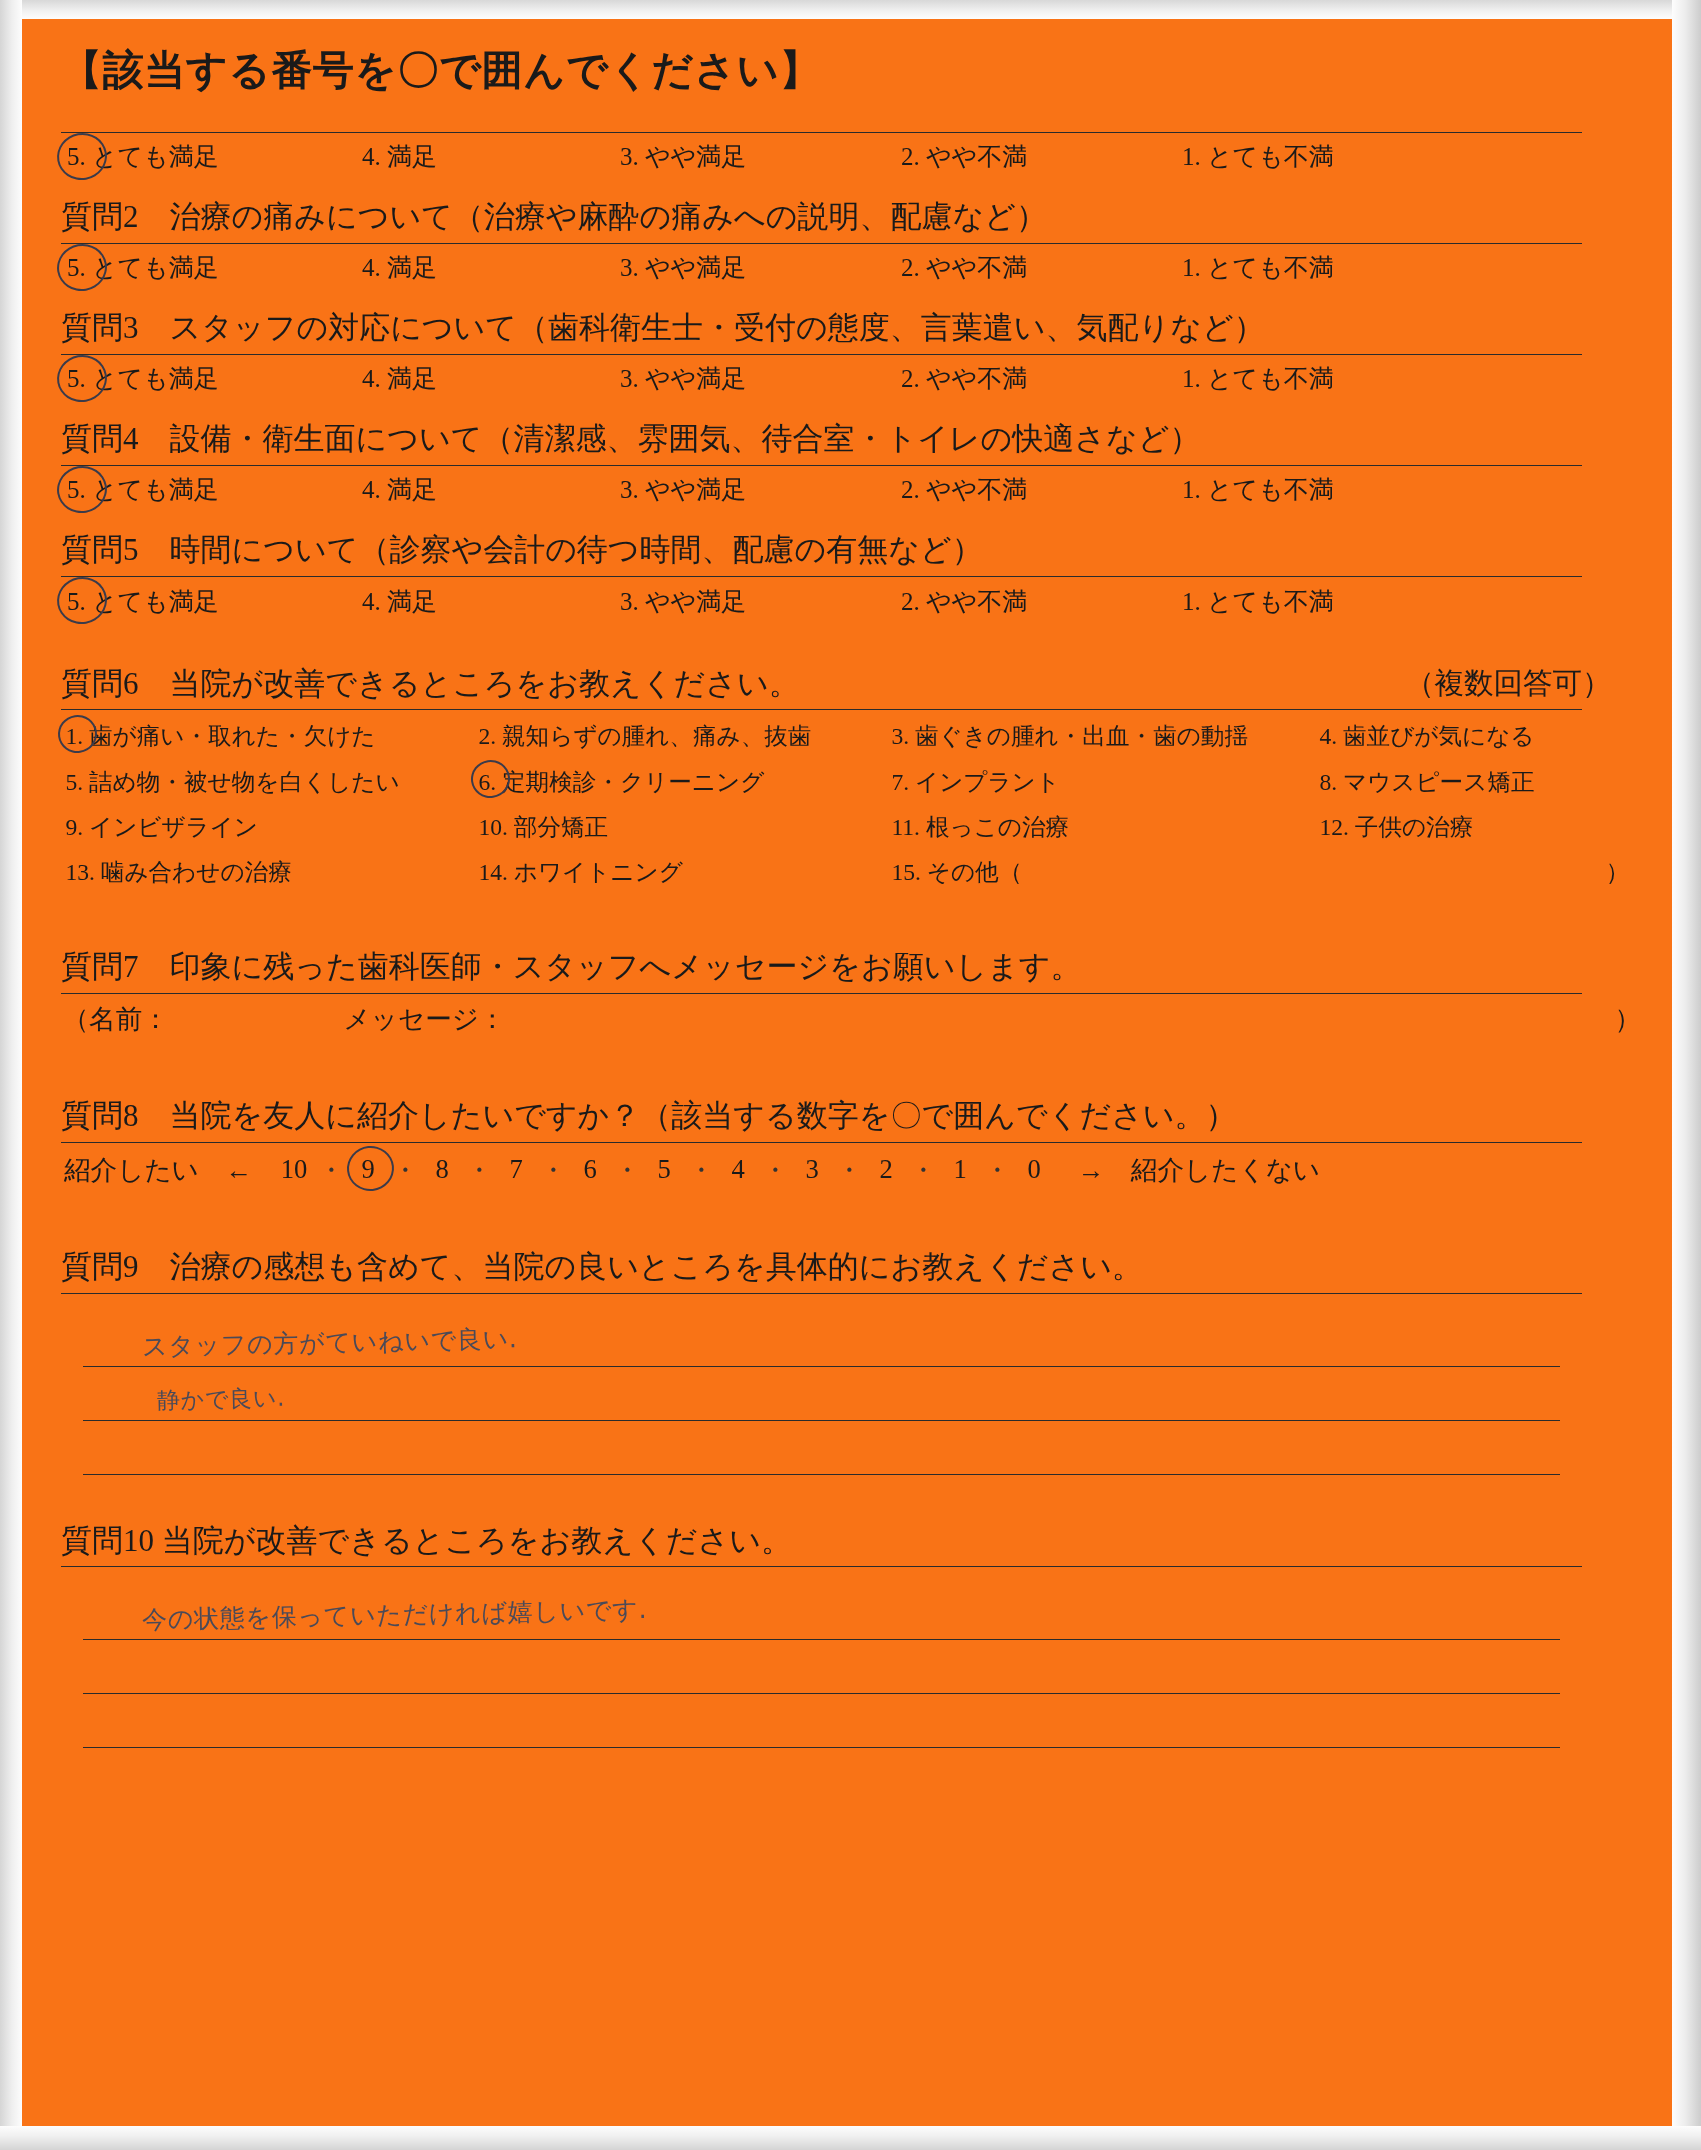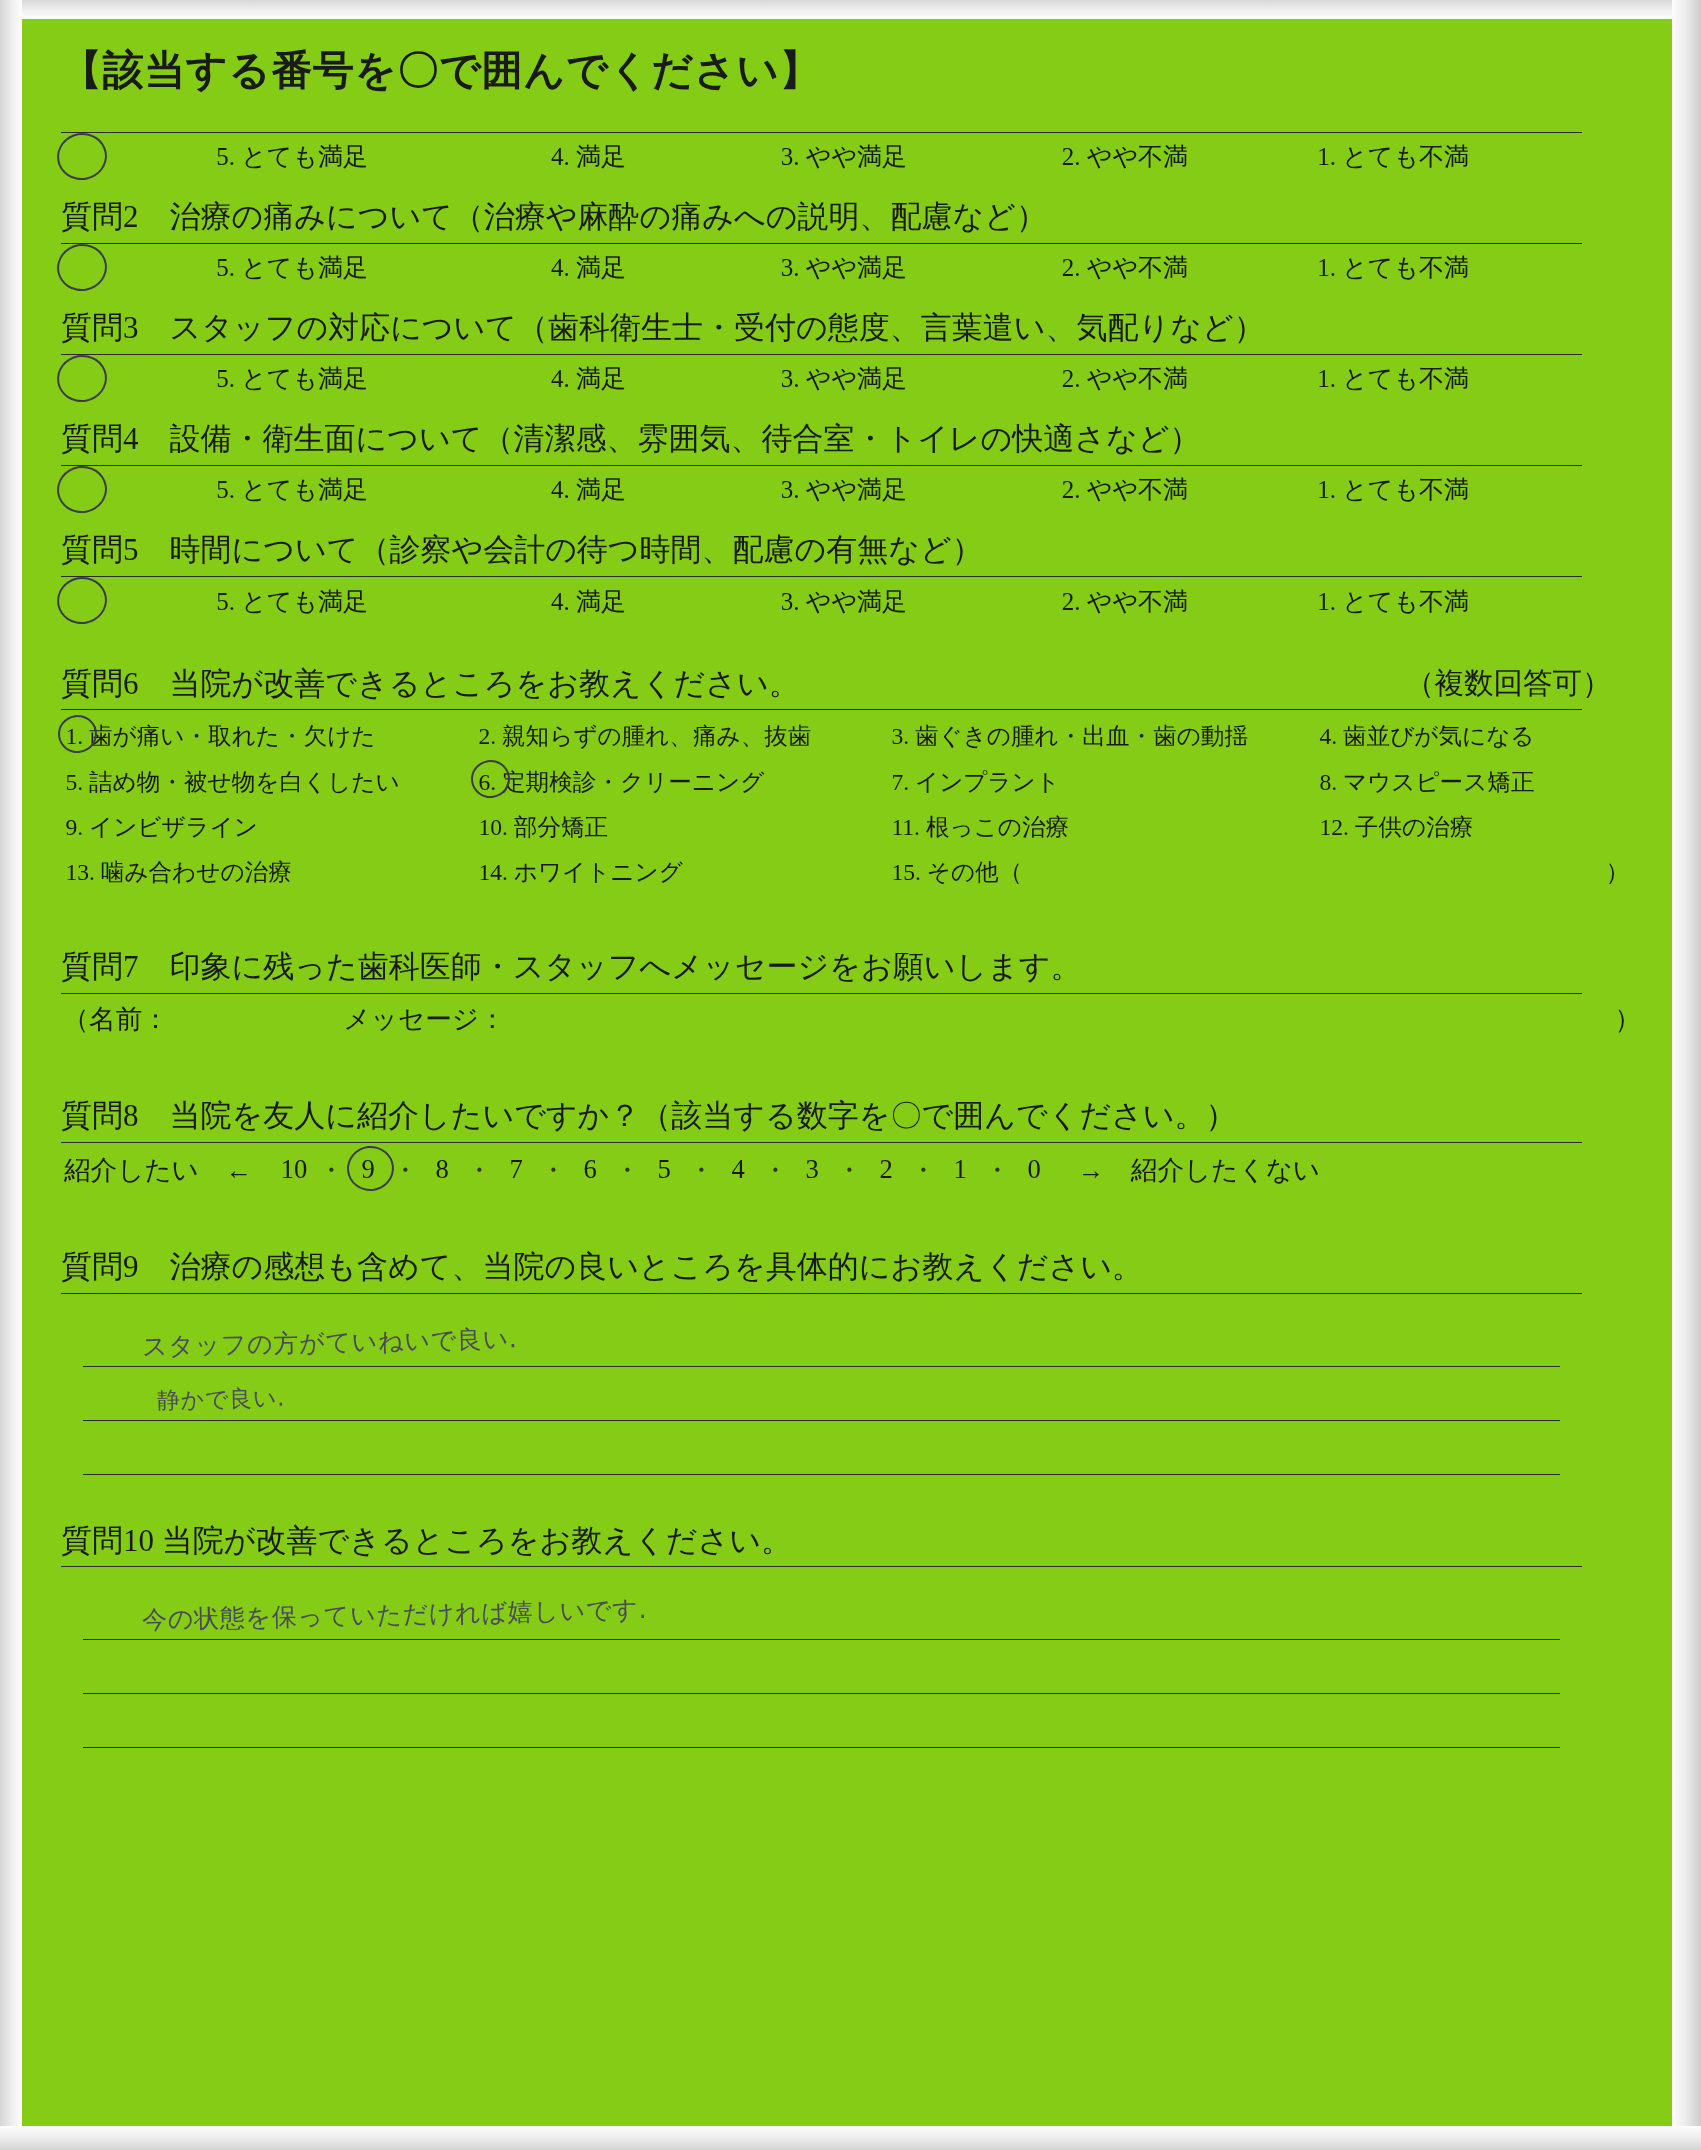--- a/index.html
+++ b/index.html
@@ -8,21 +8,21 @@
     background: #ffffff;
   }
   body {
     font-family: "Liberation Serif", "DejaVu Serif", serif;
     color: #1a1a1a;
   }
   .page {
     position: relative;
     width: 1701px;
     height: 2151px;
-    background: #84cc16;
+    background: #f97316;
     overflow: hidden;
     box-sizing: border-box;
   }
   
   .scan-edge-top {
     position: absolute;
     left: 0; top: 0;
     width: 1701px; height: 19px;
     background: linear-gradient(180deg, #d8d8d8 0%, #f2f2f2 60%, #fdfdfd 100%);
   }
@@ -75,23 +75,22 @@
     border-bottom: 1.5px solid #2b2b2b;
     width: 1521px;
     height: 0;
     margin: 0 0 4.4px 0;
   }
   .scale-row {
     display: flex;
     align-items: center;
     font-size: 25px;
     margin-top: 7.4px;
-    padding-left: 12px;
-    position: relative;
-    text-align: right;
+    padding-left: 6px;
+    position: relative;
   }
   .scale-opt {
     white-space: nowrap;
   }
   .scale-opt.o1 { width: 295px; }
   .scale-opt.o2 { width: 258px; }
   .scale-opt.o3 { width: 281px; }
   .scale-opt.o4 { width: 281px; }
   .scale-opt.o5 { width: 281px; }
 

